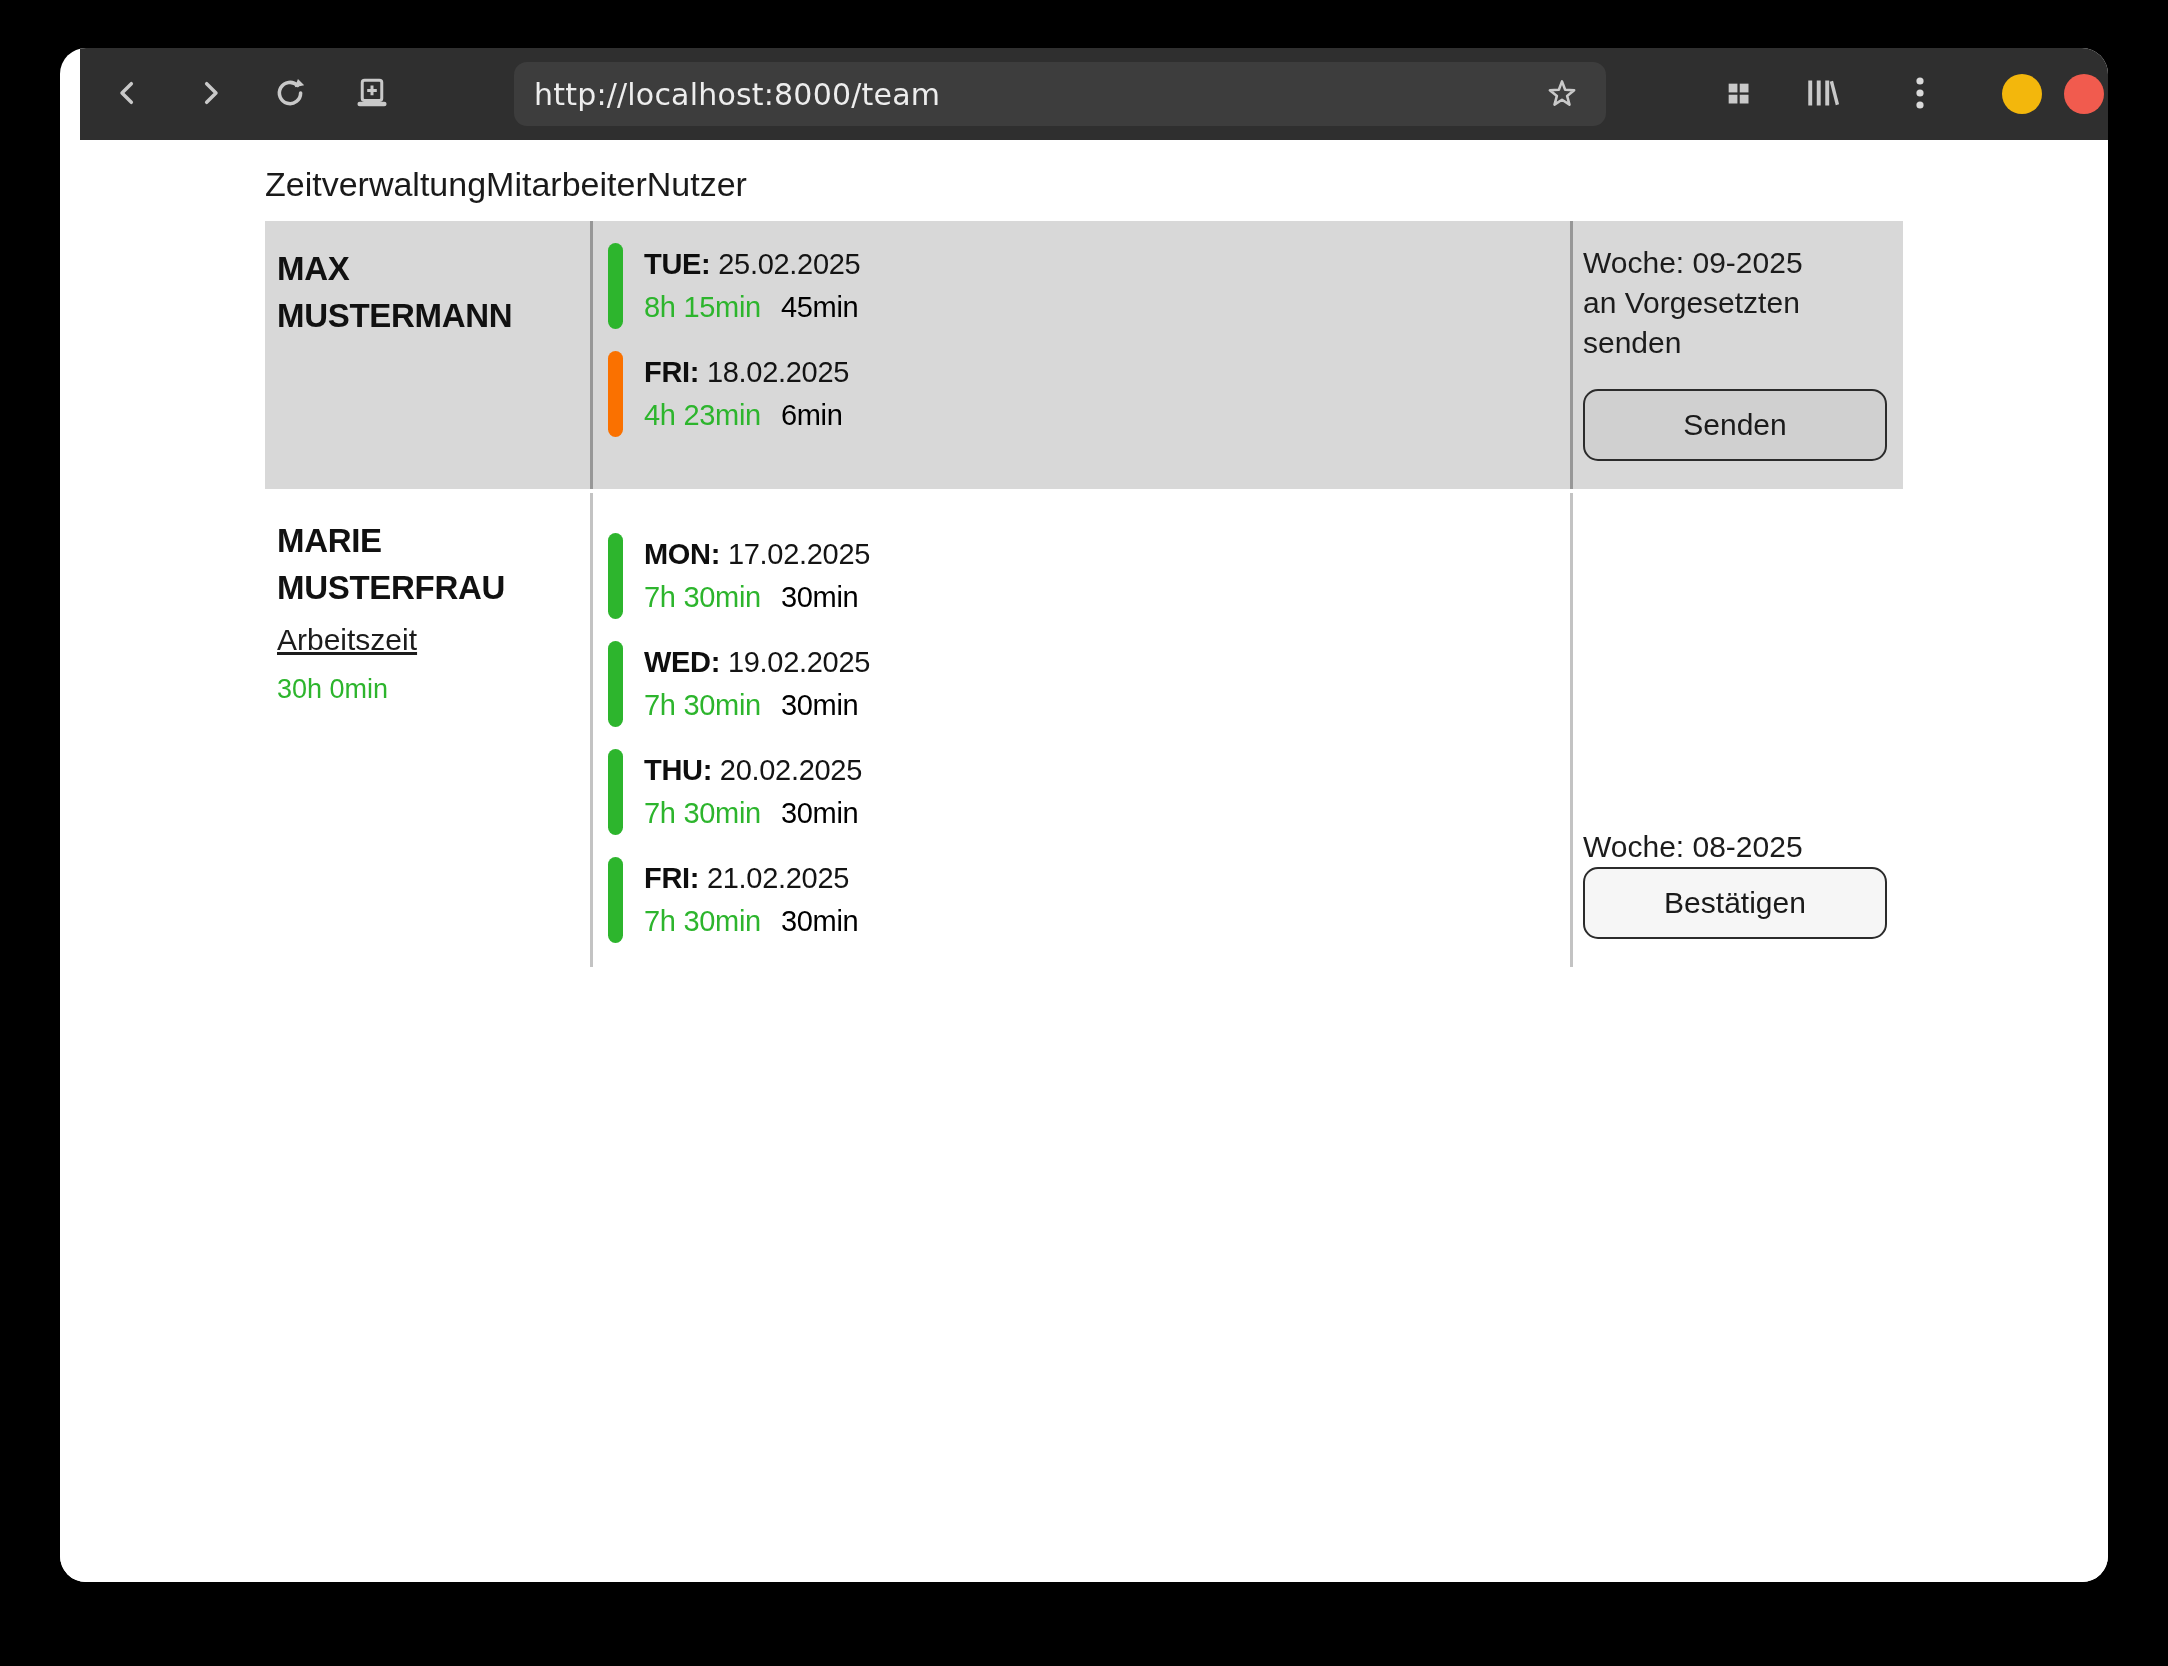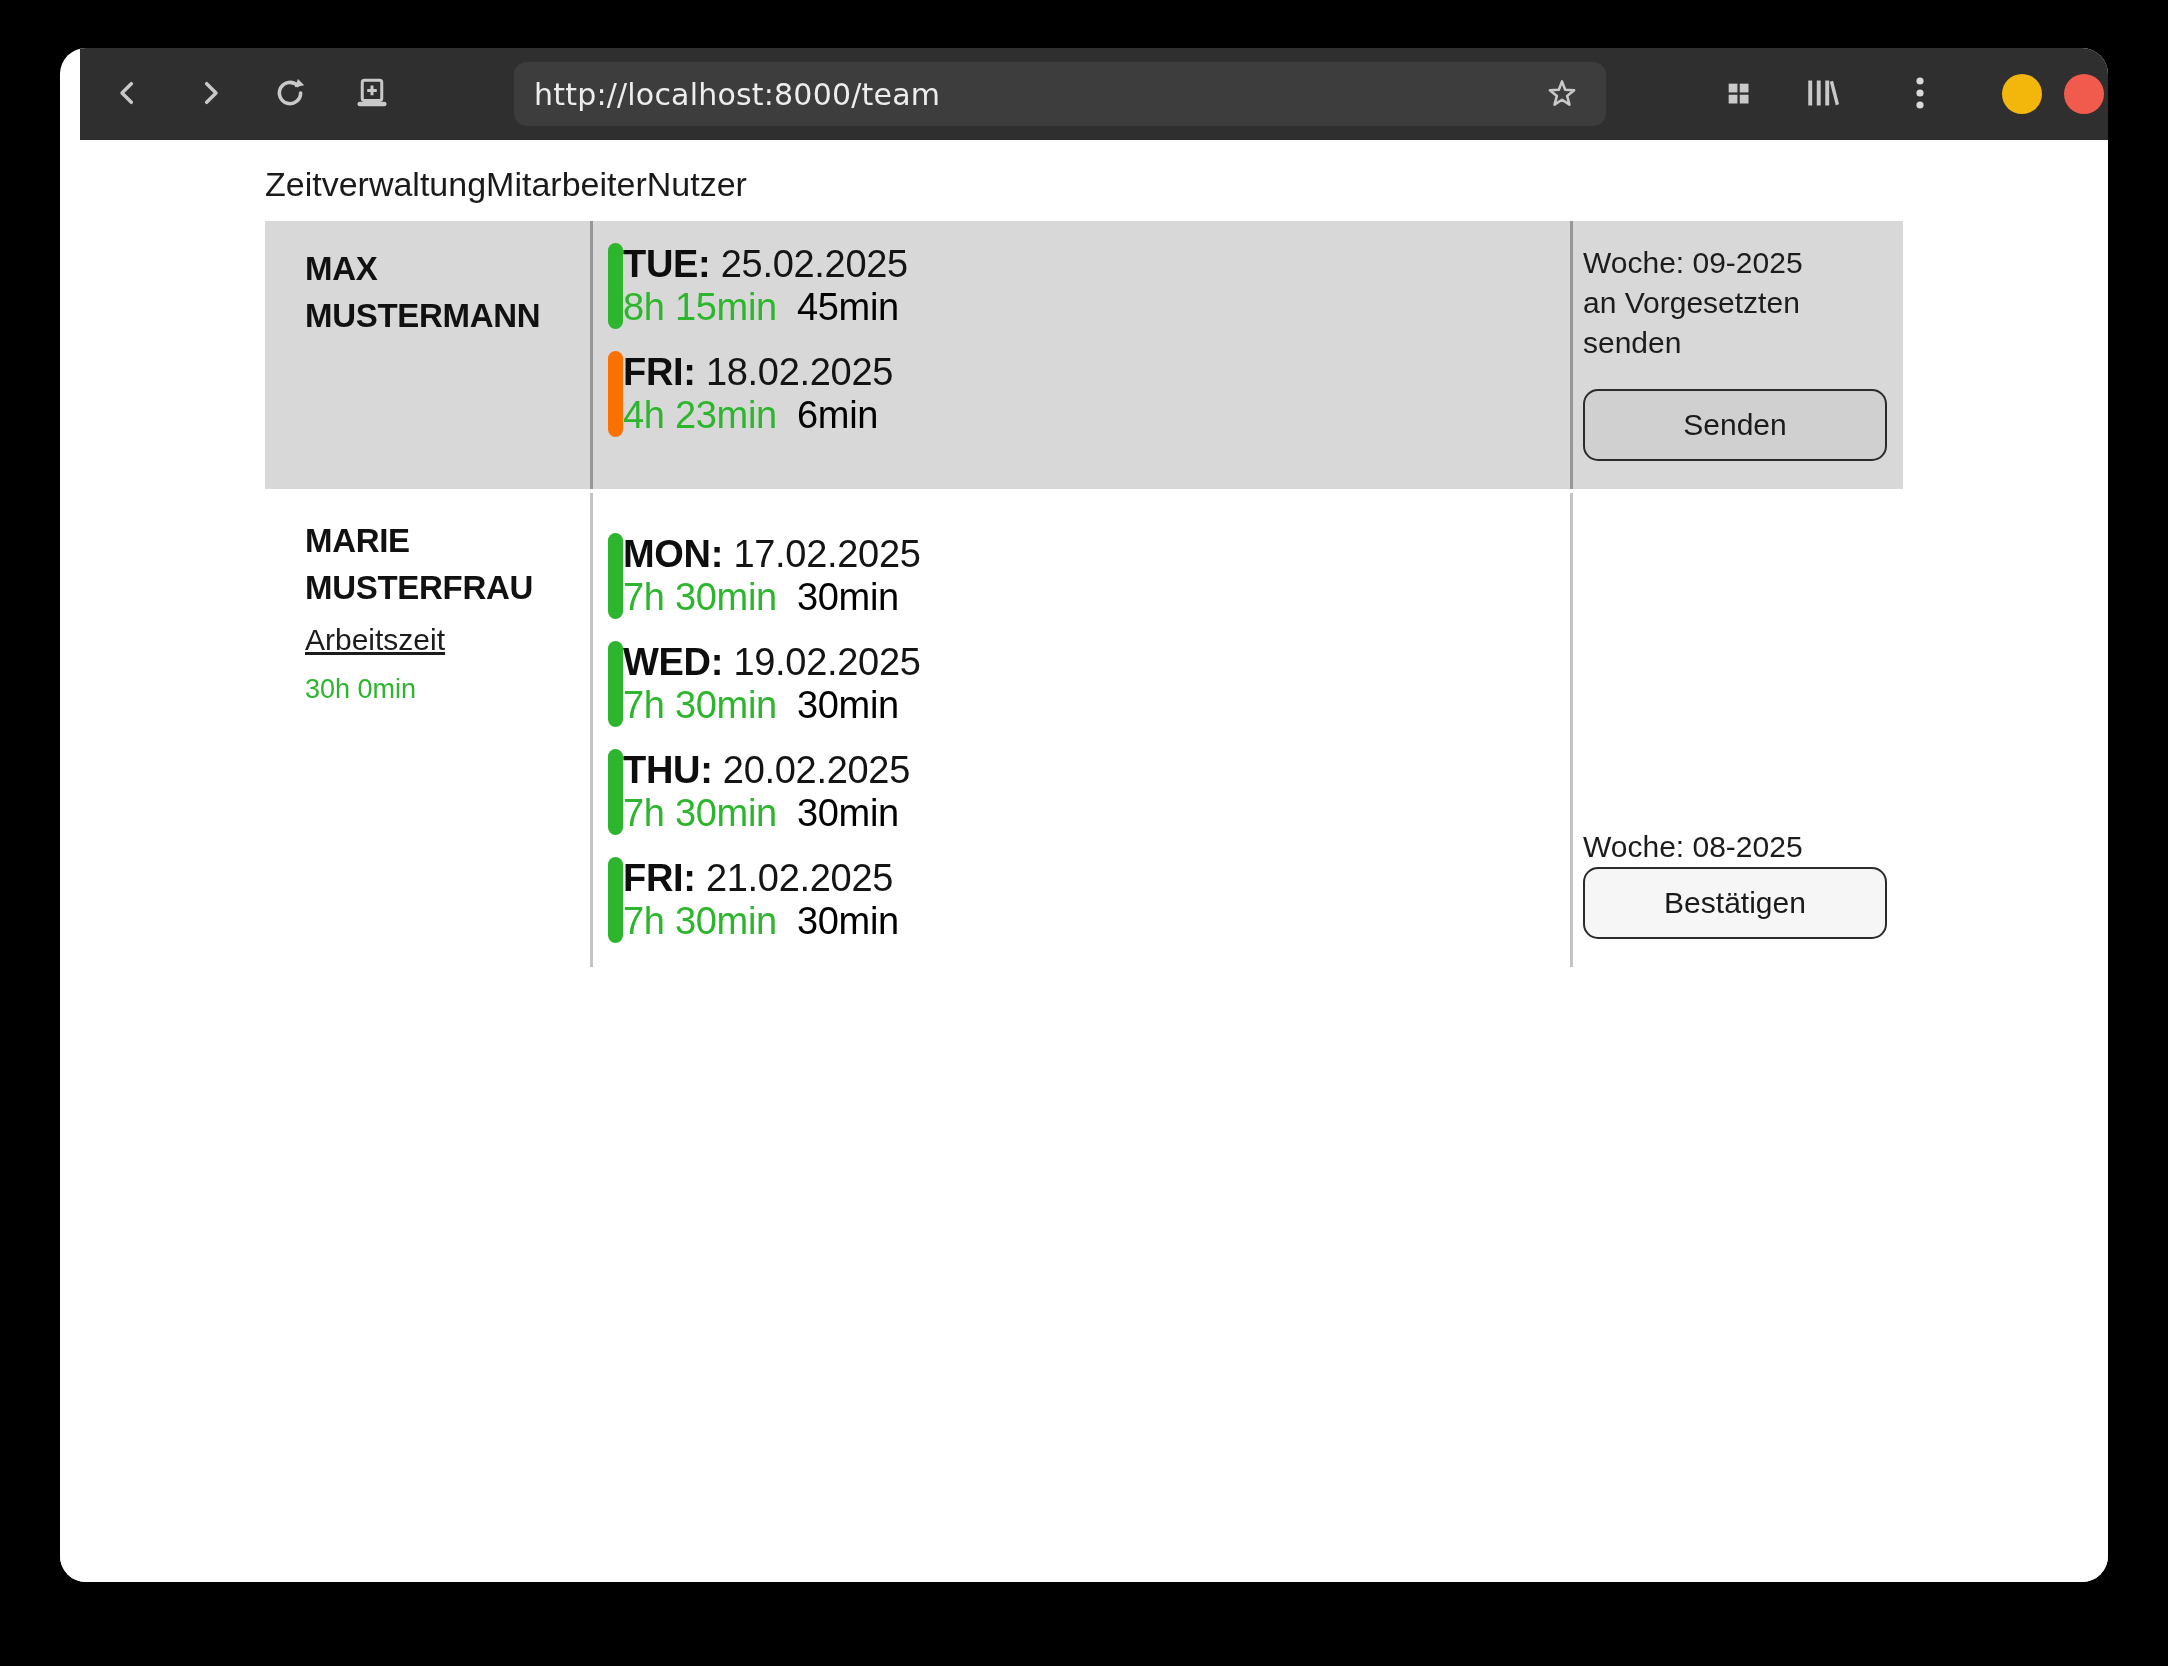--- a/index.html
+++ b/index.html
@@ -36,31 +36,31 @@
   .topnav{display:flex;align-items:baseline;
           font-size:34px;line-height:44px;color:#1a1a1a;margin-bottom:15px;}
   .topnav a{color:#1a1a1a;text-decoration:none;cursor:pointer;}
 
   .row{display:grid;grid-template-columns:325px 983px 330px;}
   .row-gray{background:#d8d8d8;min-height:244px;margin-bottom:4px;}
   .row-white{background:#fff;min-height:474px;}
   .row-gray .col-days{border-left:3px solid #979797;border-right:3px solid #979797;}
   .row-white .col-days{border-left:3px solid #c3c3c3;border-right:3px solid #c3c3c3;justify-content:flex-end;}
 
-  .col-name{padding:24px 8px 20px 12px;margin-left:28px;}
+  .col-name{padding:24px 8px 20px 12px;}
   .emp-name{font-size:33px;font-weight:700;line-height:47px;letter-spacing:-0.3px;color:#111;}
   .emp-sub{font-size:30px;line-height:40px;margin-top:9px;color:#1c1c1c;text-decoration:underline;}
   .emp-total{font-size:27px;line-height:42px;margin-top:8px;color:var(--green);}
 
   .col-days{padding:22px 10px 24px 15px;display:flex;flex-direction:column;gap:22px;}
   .day{display:flex;align-items:stretch;}
   .bar{width:15px;border-radius:8px;flex:none;}
   .bar[data-color="green"]{background:var(--green);}
   .bar[data-color="orange"]{background:var(--orange);}
-  .day-text{font-size:38px;line-height:43px;letter-spacing:-0.3px;}
+  .day-text{margin-left:21px;font-size:29px;line-height:43px;letter-spacing:-0.3px;}
   .day-l1 b{font-weight:700;color:#0e0e0e;}
   .day-l1 .date{color:#141414;}
   .worked{color:var(--green);}
   .pause{color:#000000;margin-left:20px;}
 
   .col-week{display:flex;flex-direction:column;justify-content:flex-end;
             padding:22px 16px 28px 10px;}
   .week-text{font-size:30px;line-height:40px;color:#1c1c1c;}
   .wbtn{display:block;width:100%;height:72px;border:2.5px solid #2b2b2b;border-radius:15px;
         background:rgba(0,0,0,0.035);font-size:30px;color:#1a1a1a;cursor:pointer;

